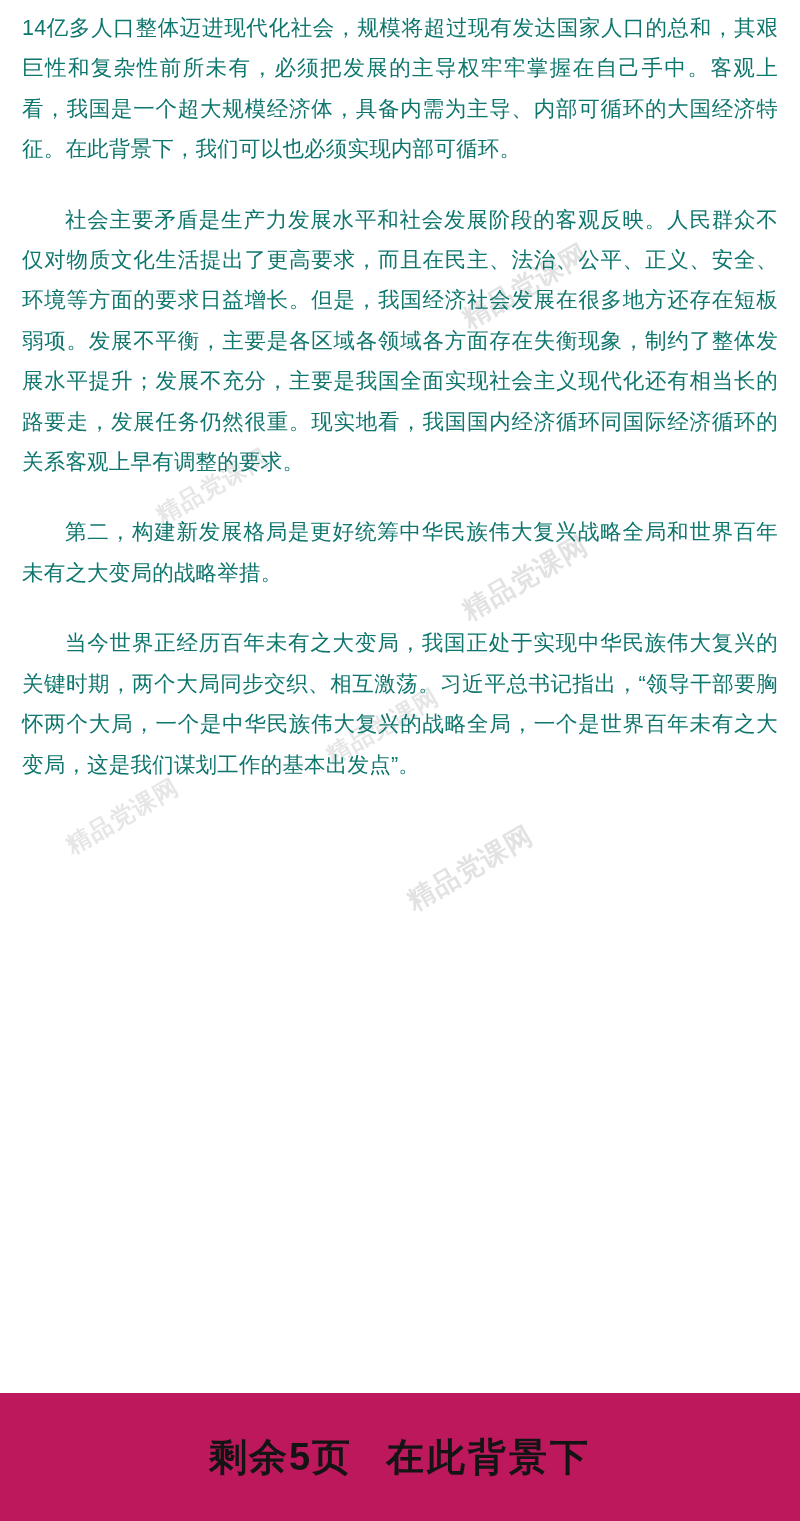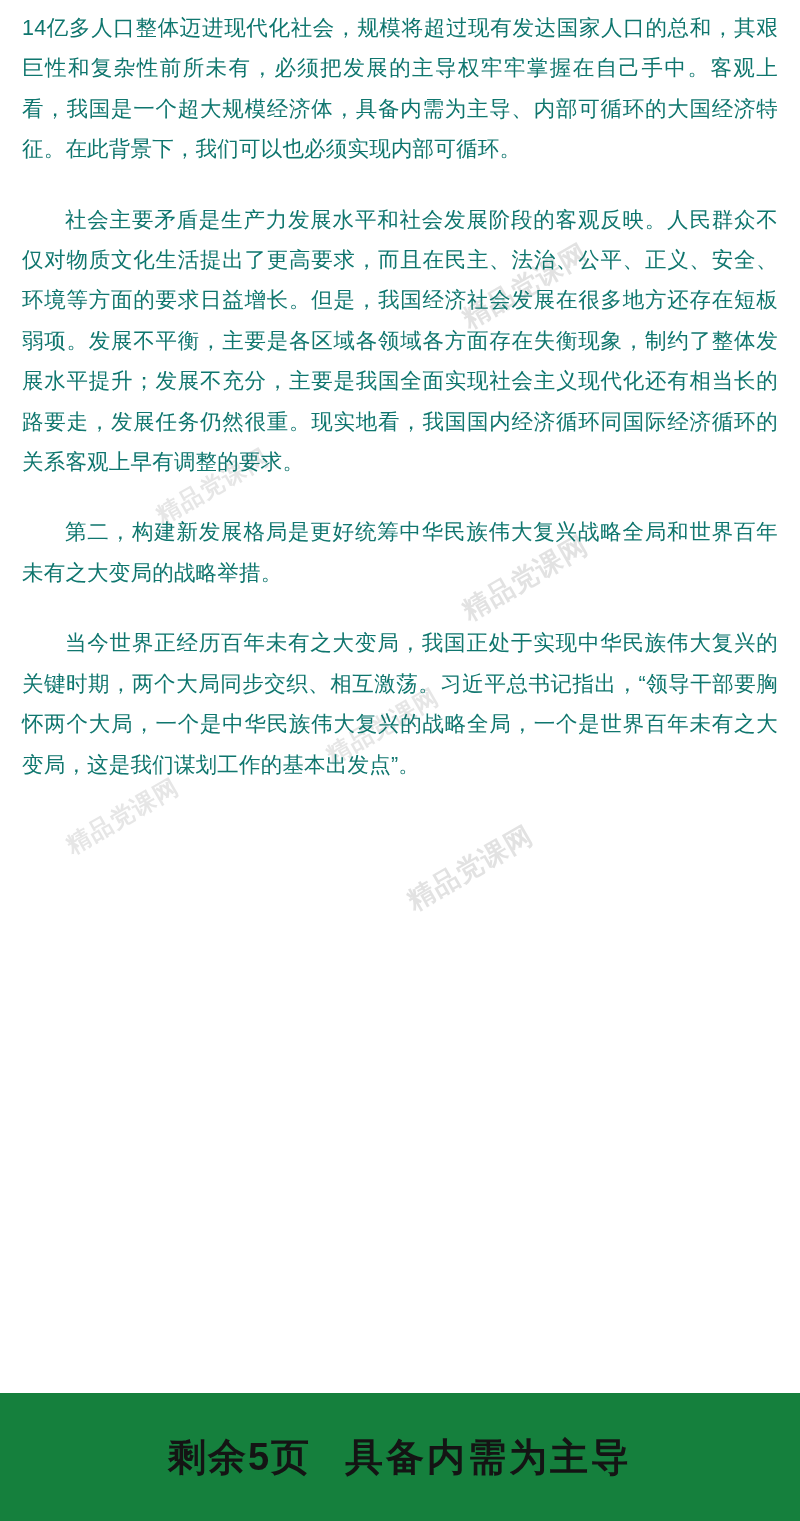--- a/index.html
+++ b/index.html
@@ -74,21 +74,21 @@
     height: 120px;
     background: linear-gradient(to bottom, rgba(255,255,255,0) 0%, rgba(255,255,255,0.85) 55%, #ffffff 100%);
     z-index: 4;
   }
   .footer {
     position: absolute;
     left: 0;
     right: 0;
     bottom: 0;
     height: 128px;
-    background: #15803d;
+    background: #be185d;
     z-index: 5;
     display: flex;
     align-items: center;
     justify-content: center;
     gap: 34px;
   }
   .footer-text {
     font-size: 38px;
     font-weight: 700;
     color: #141414;
@@ -117,16 +117,16 @@
     <p class="para first">14亿多人口整体迈进现代化社会，规模将超过现有发达国家人口的总和，其艰巨性和复杂性前所未有，必须把发展的主导权牢牢掌握在自己手中。客观上看，我国是一个超大规模经济体，具备内需为主导、内部可循环的大国经济特征。在此背景下，我们可以也必须实现内部可循环。</p>
     <p class="para indent">社会主要矛盾是生产力发展水平和社会发展阶段的客观反映。人民群众不仅对物质文化生活提出了更高要求，而且在民主、法治、公平、正义、安全、环境等方面的要求日益增长。但是，我国经济社会发展在很多地方还存在短板弱项。发展不平衡，主要是各区域各领域各方面存在失衡现象，制约了整体发展水平提升；发展不充分，主要是我国全面实现社会主义现代化还有相当长的路要走，发展任务仍然很重。现实地看，我国国内经济循环同国际经济循环的关系客观上早有调整的要求。</p>
     <p class="para indent">第二，构建新发展格局是更好统筹中华民族伟大复兴战略全局和世界百年未有之大变局的战略举措。</p>
     <p class="para indent">当今世界正经历百年未有之大变局，我国正处于实现中华民族伟大复兴的关键时期，两个大局同步交织、相互激荡。习近平总书记指出，“领导干部要胸怀两个大局，一个是中华民族伟大复兴的战略全局，一个是世界百年未有之大变局，这是我们谋划工作的基本出发点”。</p>
   </div>
 
   <div class="fade"></div>
 
   <div class="footer">
     <span class="footer-text">剩余5页</span>
-    <span class="footer-text cta">具备内需为主导</span>
+    <span class="footer-text cta">在此背景下</span>
   </div>
 
 </div>
 
 </body></html>

